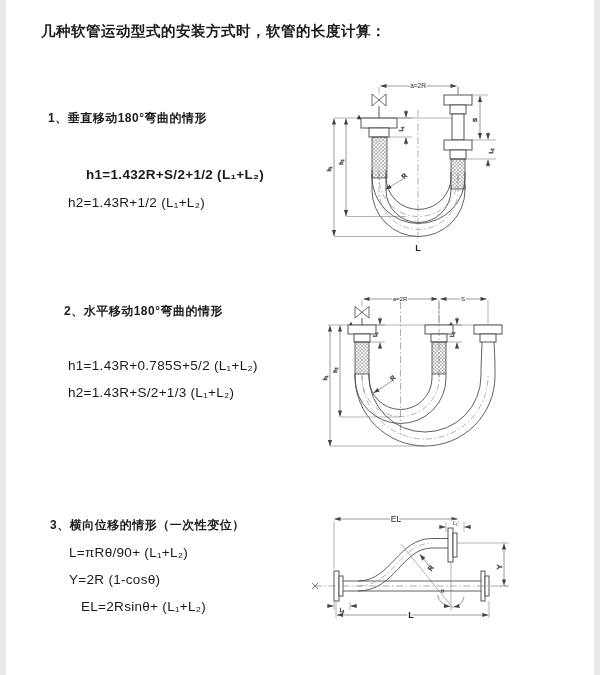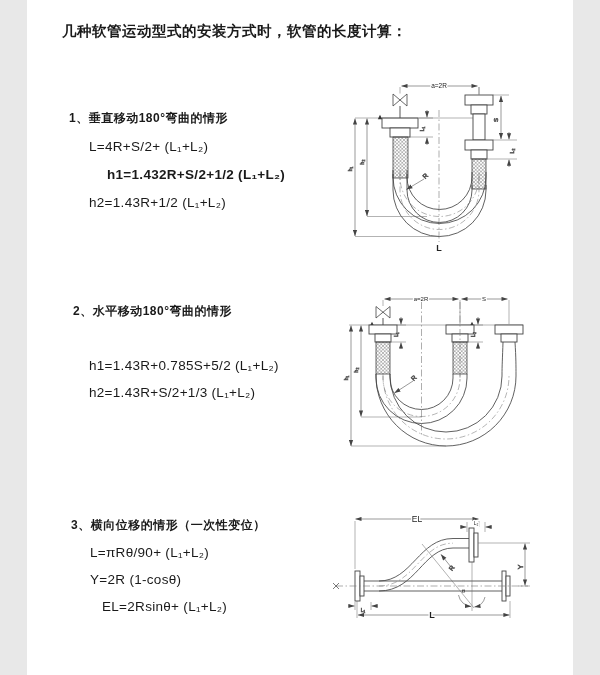--- a/index.html
+++ b/index.html
@@ -1,17 +1,17 @@
 <!DOCTYPE html>
 <html><head>
 <meta charset="utf-8">
 <style>
   html,body { margin:0; padding:0; background:#e8e8e8; }
   .page {
-    position:relative; width:546px; height:675px; background:#ffffff;
+    position:relative; width:588px; height:675px; background:#ffffff;
     font-family:"Liberation Sans","DejaVu Sans",sans-serif; color:#1a1a1a;
     overflow:hidden; margin:0 auto;
   }
   .title {
     position:absolute; left:35px; top:22px; font-size:14.5px; font-weight:bold;
     letter-spacing:0.5px;
   }
   .sec-heading { position:absolute; font-size:12px; font-weight:bold; letter-spacing:0.5px; }
   .formula { position:absolute; font-size:13.5px; font-weight:400; letter-spacing:0.3px; }
   .diag { position:absolute; }
@@ -28,25 +28,24 @@
   svg .mark { fill:#333; stroke:none; }
 </style>
 </head>
 <body>
 
 <div class="page">
 
   <div class="title">几种软管运动型式的安装方式时，软管的长度计算：</div>
 
   <div class="sec-heading" style="left:42px; top:110px;">1、垂直移动180°弯曲的情形</div>
-  <div class="formula" style="left:62px; top:139px;">L=4R+S/2+ (L₁+L₂)</div>
   <div class="formula" style="left:80px; top:167px;font-weight:bold;">h1=1.432R+S/2+1/2 (L₁+L₂)</div>
   <div class="formula" style="left:62px; top:195px;">h2=1.43R+1/2 (L₁+L₂)</div>
 
-  <div class="sec-heading" style="left:46px; top:303px;">2、水平移动180°弯曲的情形</div>
+  <div class="sec-heading" style="left:58px; top:303px;">2、水平移动180°弯曲的情形</div>
   <div class="formula" style="left:62px; top:358px;">h1=1.43R+0.785S+5/2 (L₁+L₂)</div>
   <div class="formula" style="left:62px; top:385px;">h2=1.43R+S/2+1/3 (L₁+L₂)</div>
 
   <div class="sec-heading" style="left:44px; top:517px;">3、横向位移的情形（一次性变位）</div>
   <div class="formula" style="left:63px; top:545px;">L=πRθ/90+ (L₁+L₂)</div>
   <div class="formula" style="left:63px; top:572px;">Y=2R (1-cosθ)</div>
   <div class="formula" style="left:75px; top:599px;">EL=2Rsinθ+ (L₁+L₂)</div>
 
   <svg class="diag" style="left:300px; top:70px;" width="280" height="195" viewBox="0 0 280 195">
     <defs>

